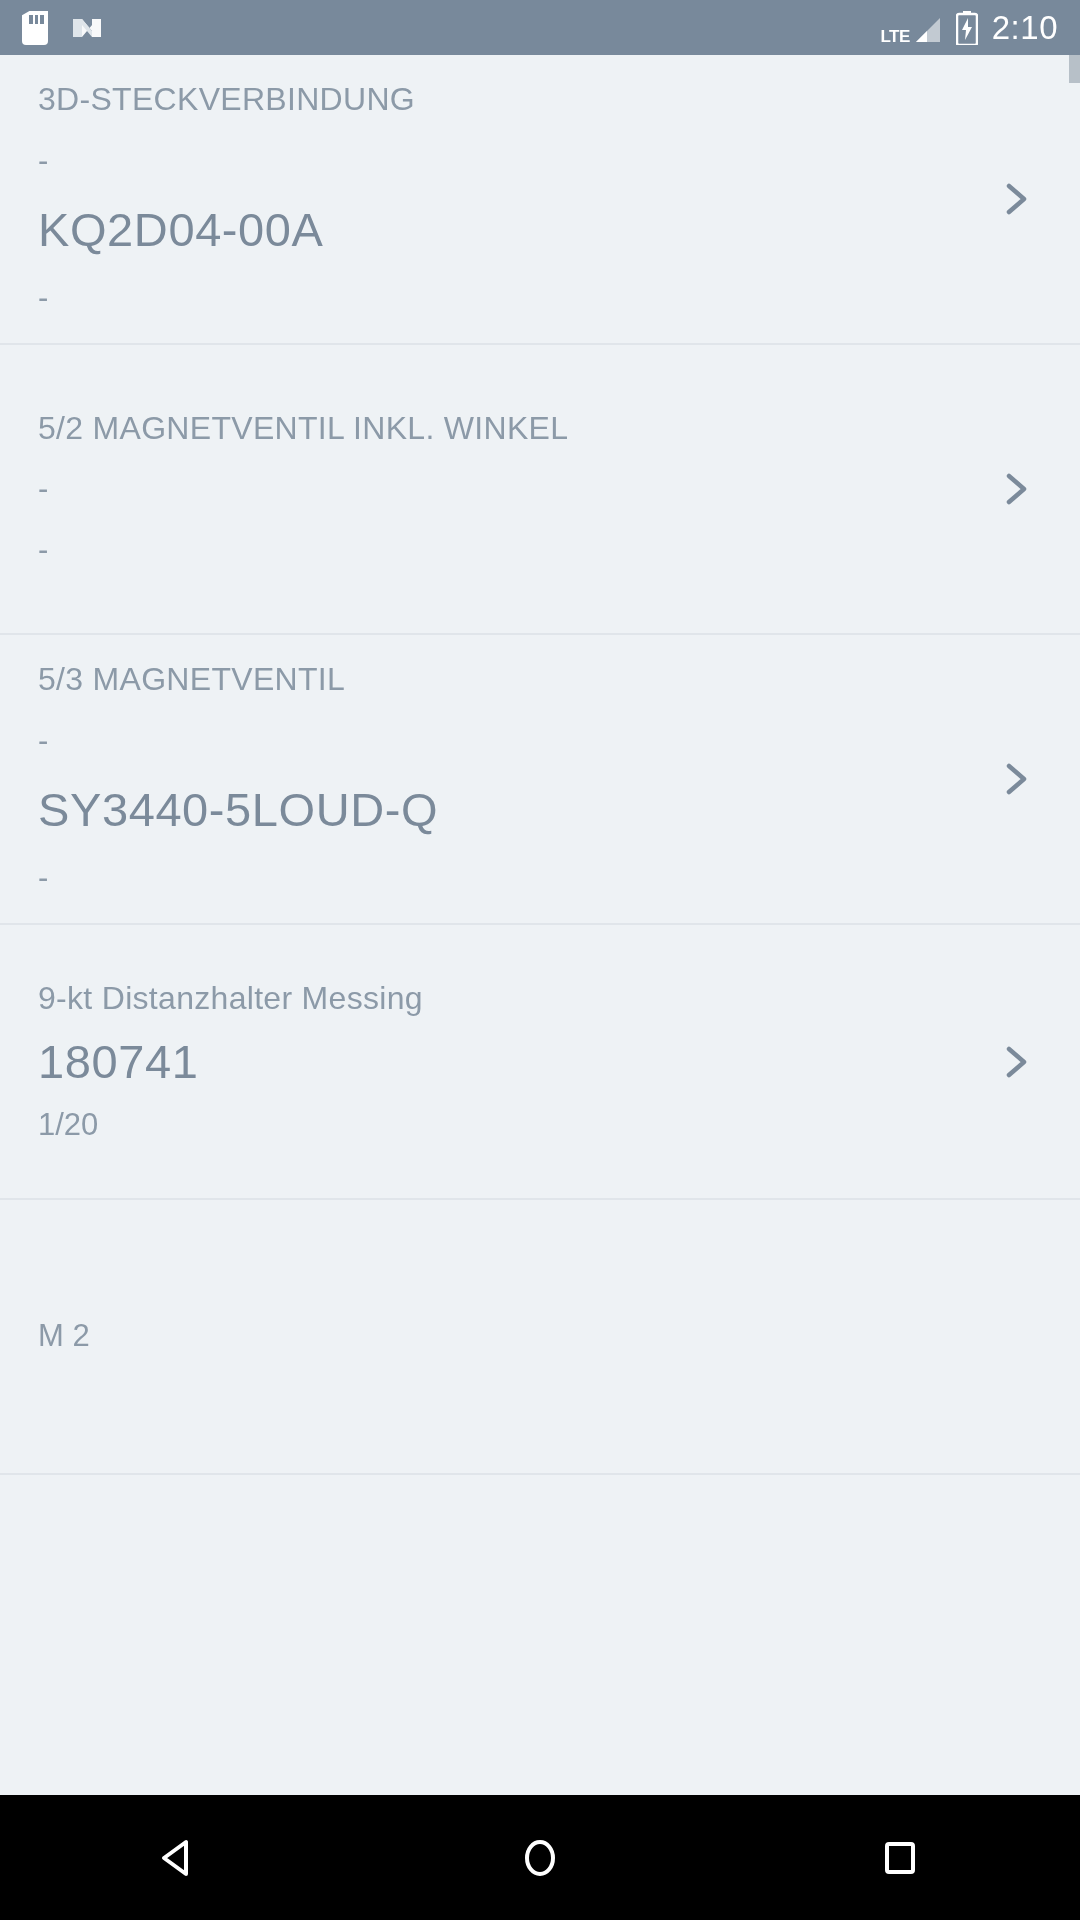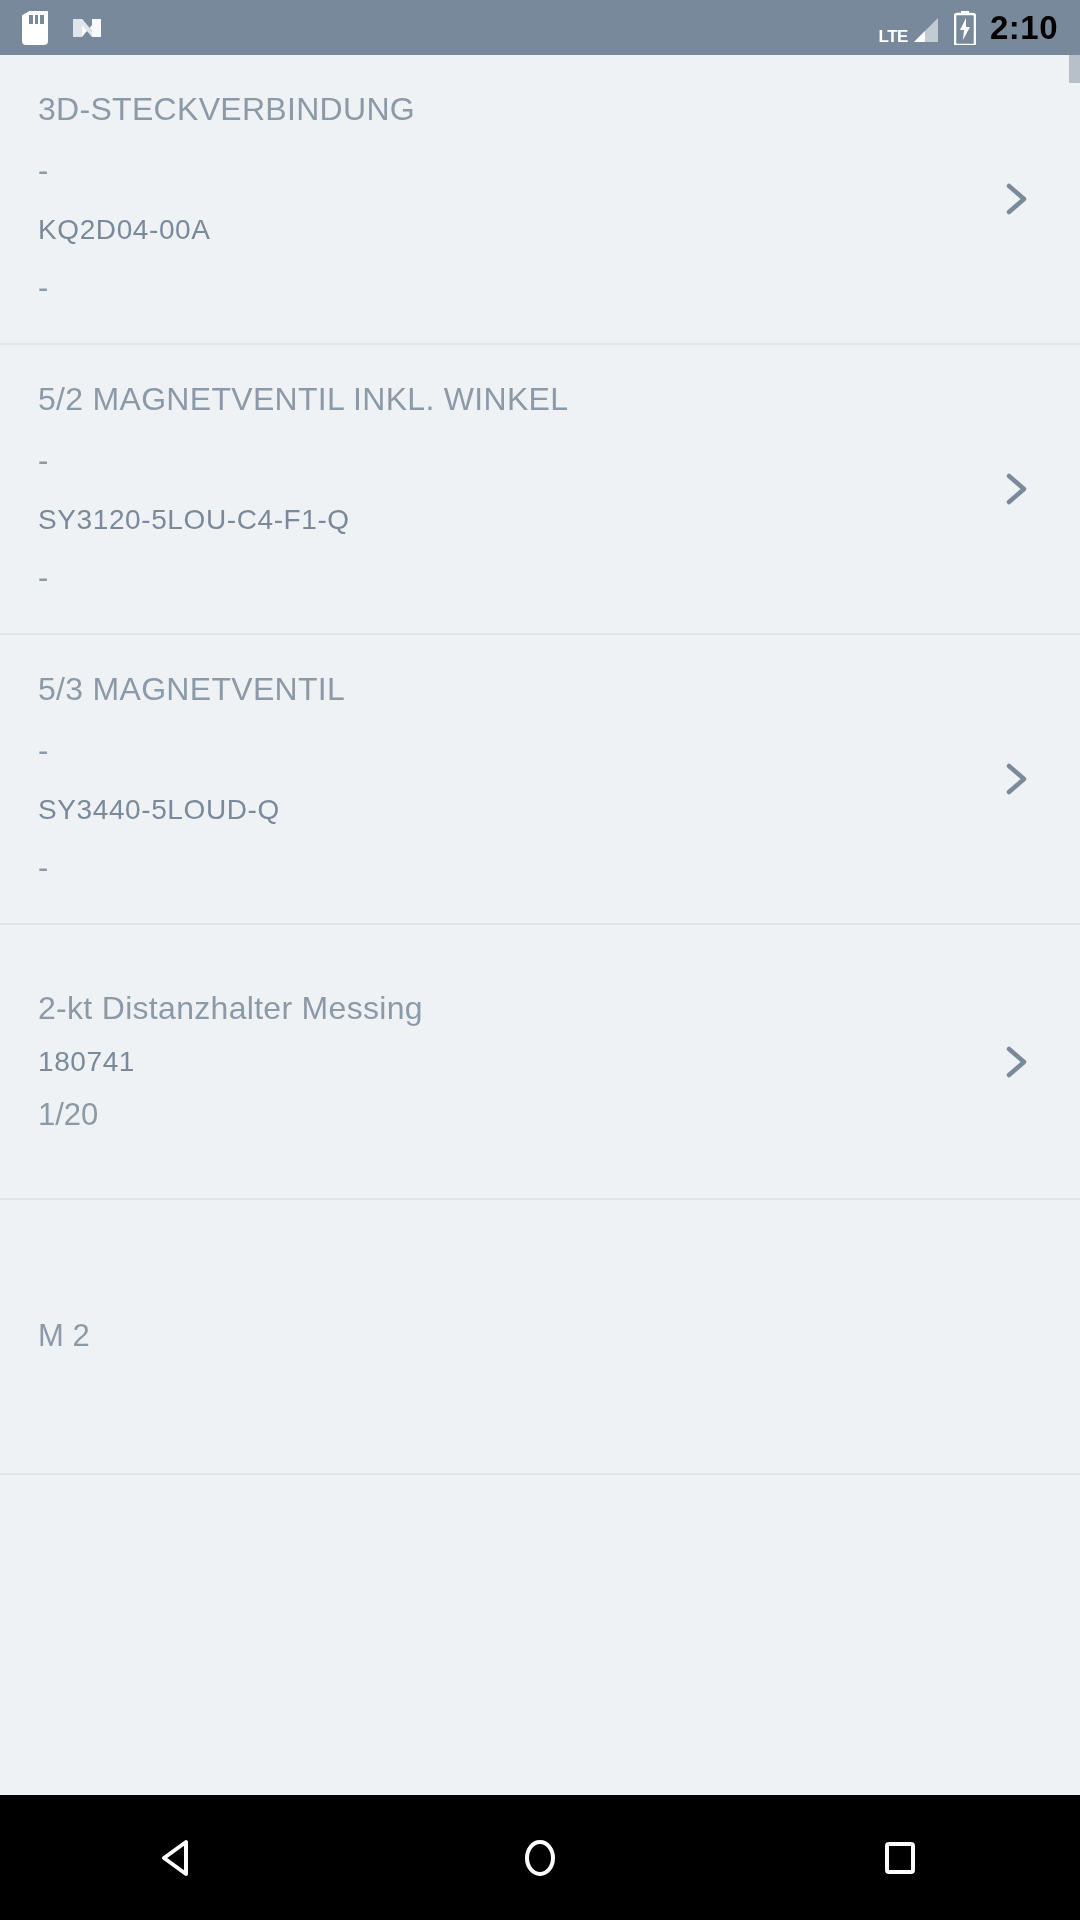--- a/index.html
+++ b/index.html
@@ -39,21 +39,21 @@
   .sd-icon .pins {
     position:absolute; top:4px; left:7px; width:15px; height:9px;
     display:flex; gap:2px;
   }
   .sd-icon .pins i { flex:1; background:#78899b; display:block; }
   .n-icon { width:34px; height:34px; }
   .lte-wrap { display:flex; align-items:flex-end; gap:2px; }
   .lte-txt { color:#fff; font-size:17px; font-weight:bold; line-height:1; letter-spacing:-0.5px;margin-top:18px; }
   .sig { width:30px; height:30px; position:relative; }
   .bat { width:22px; height:34px; position:relative; }
-  .clock { color:#000000; font-size:33px; line-height:1; font-weight:700; letter-spacing:0.5px; }
+  .clock { color:#ffffff; font-size:33px; line-height:1; font-weight:400; letter-spacing:0.5px; }
 
   
   .appbar {
     height:115px; background:#ffffff;
     display:flex; align-items:center;
     padding:0 40px;
     flex:0 0 115px;
     position:relative;
     box-shadow:0 3px 5px rgba(0,0,0,0.10);
     z-index:5;
@@ -93,21 +93,21 @@
   .row.dense .texts { gap:22px; padding:28px 0; }
 
   .t-name {
     font-size:32px; color:#8c9aa8; line-height:1.05;
     letter-spacing:0.3px;
   }
   .t-desc {
     font-size:31px; color:#8c9aa8; line-height:1.05;
   }
   .t-code {
-    font-size:28px; color:#7b8a9a; line-height:1.05;
+    font-size:47px; color:#7b8a9a; line-height:1.05;
     letter-spacing:0.6px;
   }
   .t-qty {
     font-size:31px; color:#8c9aa8; line-height:1.05;
   }
   .chev {
     flex:0 0 auto; width:52px; height:52px;
     display:flex; align-items:center; justify-content:center;
     margin-left:18px;
   }
@@ -192,21 +192,20 @@
           <svg width="44" height="44" viewBox="0 0 44 44">
             <polyline points="15,9 30,22 15,35" fill="none" stroke="#7b8a9a" stroke-width="4.5" stroke-linecap="round" stroke-linejoin="round"></polyline>
           </svg>
         </span>
       </div>
 
       <div class="row sparse">
         <div class="texts">
           <span class="t-name">5/2 MAGNETVENTIL INKL. WINKEL</span>
           <span class="t-desc">-</span>
-          <span class="t-code">SY3120-5LOU-C4-F1-Q</span>
           <span class="t-qty">-</span>
         </div>
         <span class="chev">
           <svg width="44" height="44" viewBox="0 0 44 44">
             <polyline points="15,9 30,22 15,35" fill="none" stroke="#7b8a9a" stroke-width="4.5" stroke-linecap="round" stroke-linejoin="round"></polyline>
           </svg>
         </span>
       </div>
 
       <div class="row sparse">
@@ -218,21 +217,21 @@
         </div>
         <span class="chev">
           <svg width="44" height="44" viewBox="0 0 44 44">
             <polyline points="15,9 30,22 15,35" fill="none" stroke="#7b8a9a" stroke-width="4.5" stroke-linecap="round" stroke-linejoin="round"></polyline>
           </svg>
         </span>
       </div>
 
       <div class="row dense">
         <div class="texts">
-          <span class="t-name">2-kt Distanzhalter Messing</span>
+          <span class="t-name">9-kt Distanzhalter Messing</span>
           <span class="t-code">180741</span>
           <span class="t-qty">1/20</span>
         </div>
         <span class="chev">
           <svg width="44" height="44" viewBox="0 0 44 44">
             <polyline points="15,9 30,22 15,35" fill="none" stroke="#7b8a9a" stroke-width="4.5" stroke-linecap="round" stroke-linejoin="round"></polyline>
           </svg>
         </span>
       </div>
 

